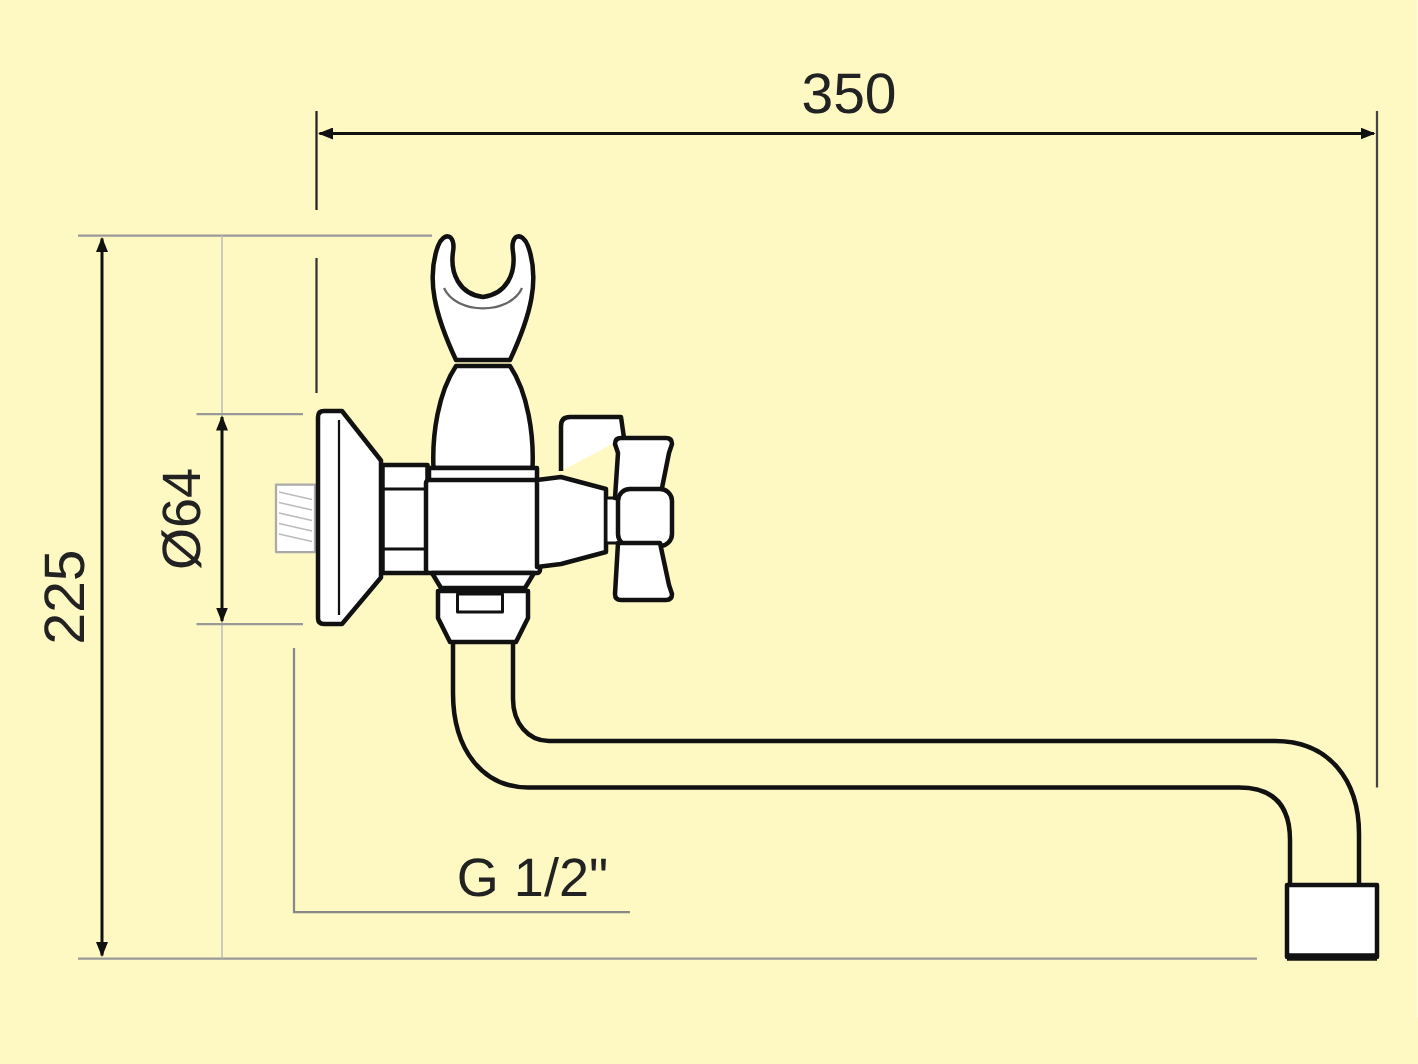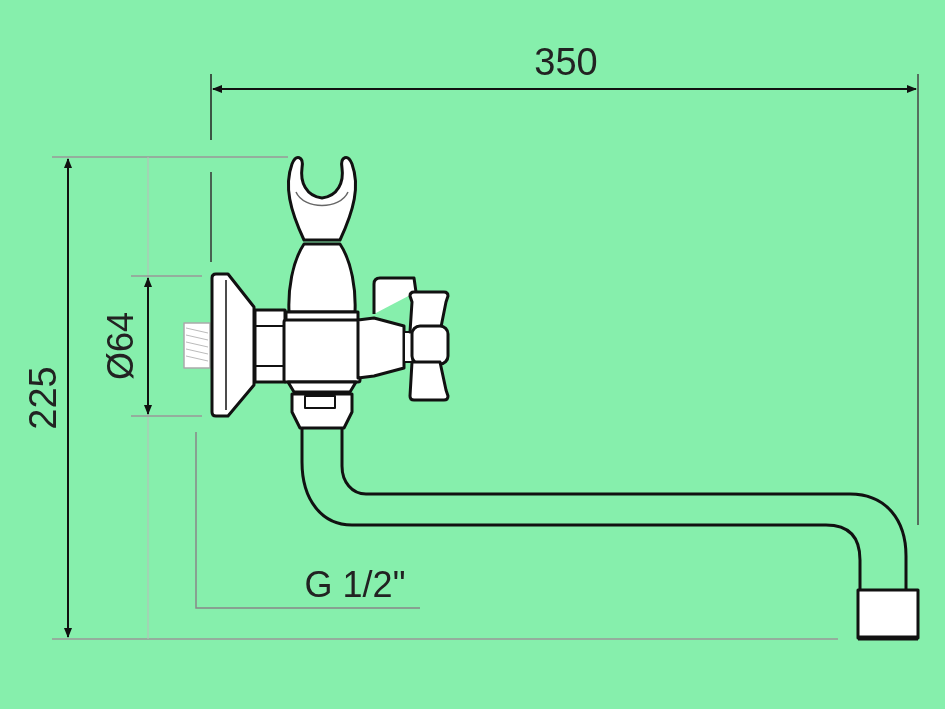--- a/index.html
+++ b/index.html
@@ -1,16 +1,16 @@
 <!DOCTYPE html>
 <html><head>
   <meta charset="utf-8">
   <style>
     html, body { margin: 0; padding: 0; background: #ffffff; }
-    .canvas { position: relative; width: 945px; height: 709px; background: #86efac; overflow: hidden; }
+    .canvas { position: relative; width: 945px; height: 709px; background: #fef9c3; overflow: hidden; }
     svg { position: absolute; left: 0; top: 0; }
     .dim-text { font-family: "Liberation Sans", sans-serif; fill: #222222; }
   </style>
 </head>
 <body>
 
 <div class="canvas">
 <svg width="945" height="709" viewBox="0 0 945 709" xmlns="http://www.w3.org/2000/svg">
   <defs>
     <marker id="arr" markerWidth="10" markerHeight="8" refX="9" refY="4" orient="auto-start-reverse" markerUnits="userSpaceOnUse">

